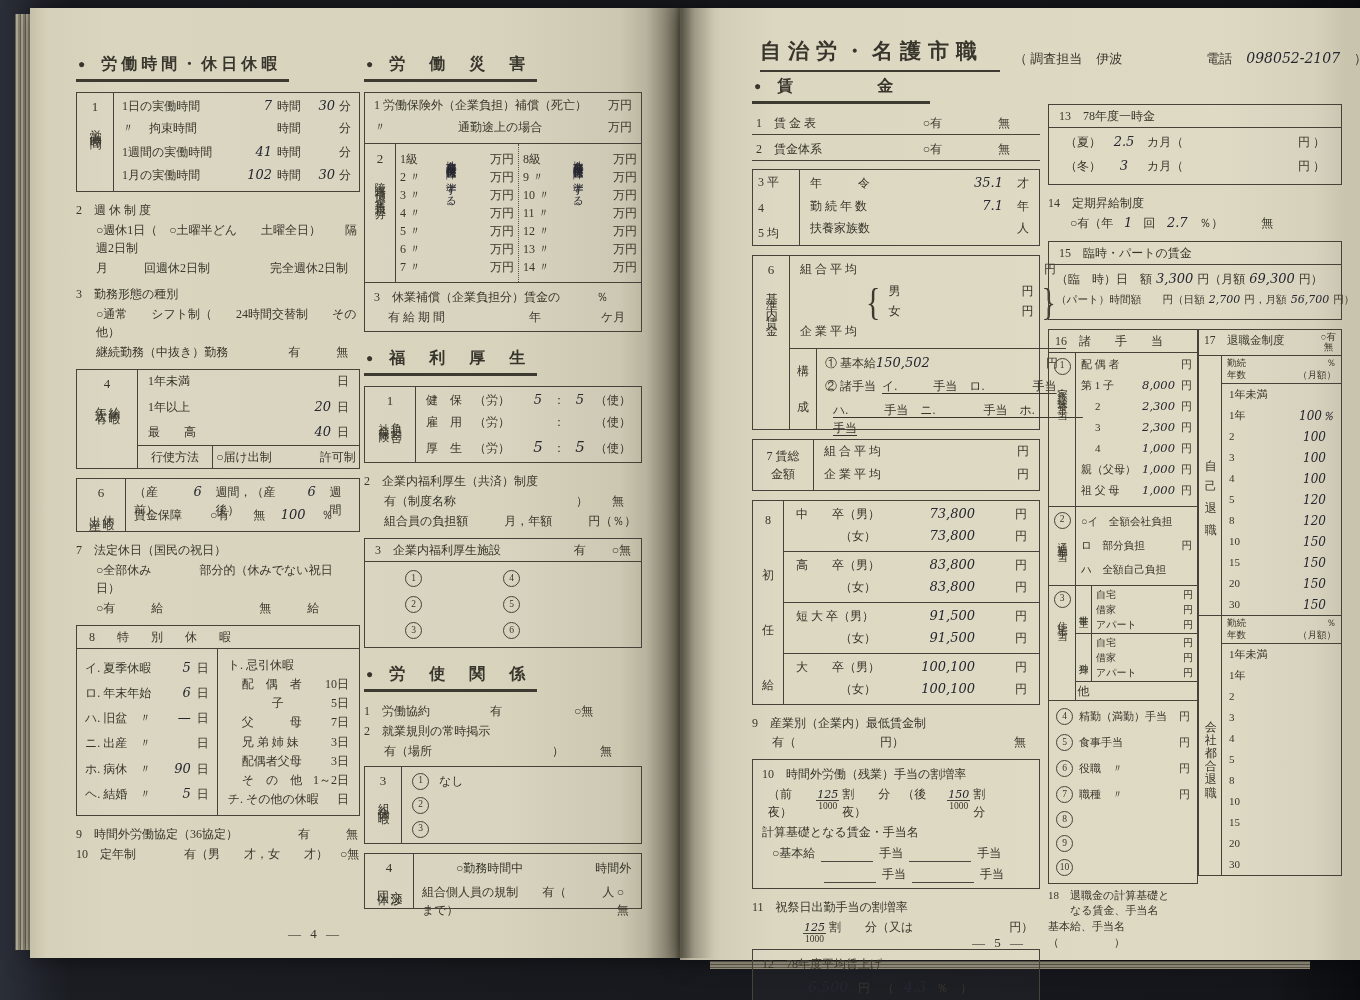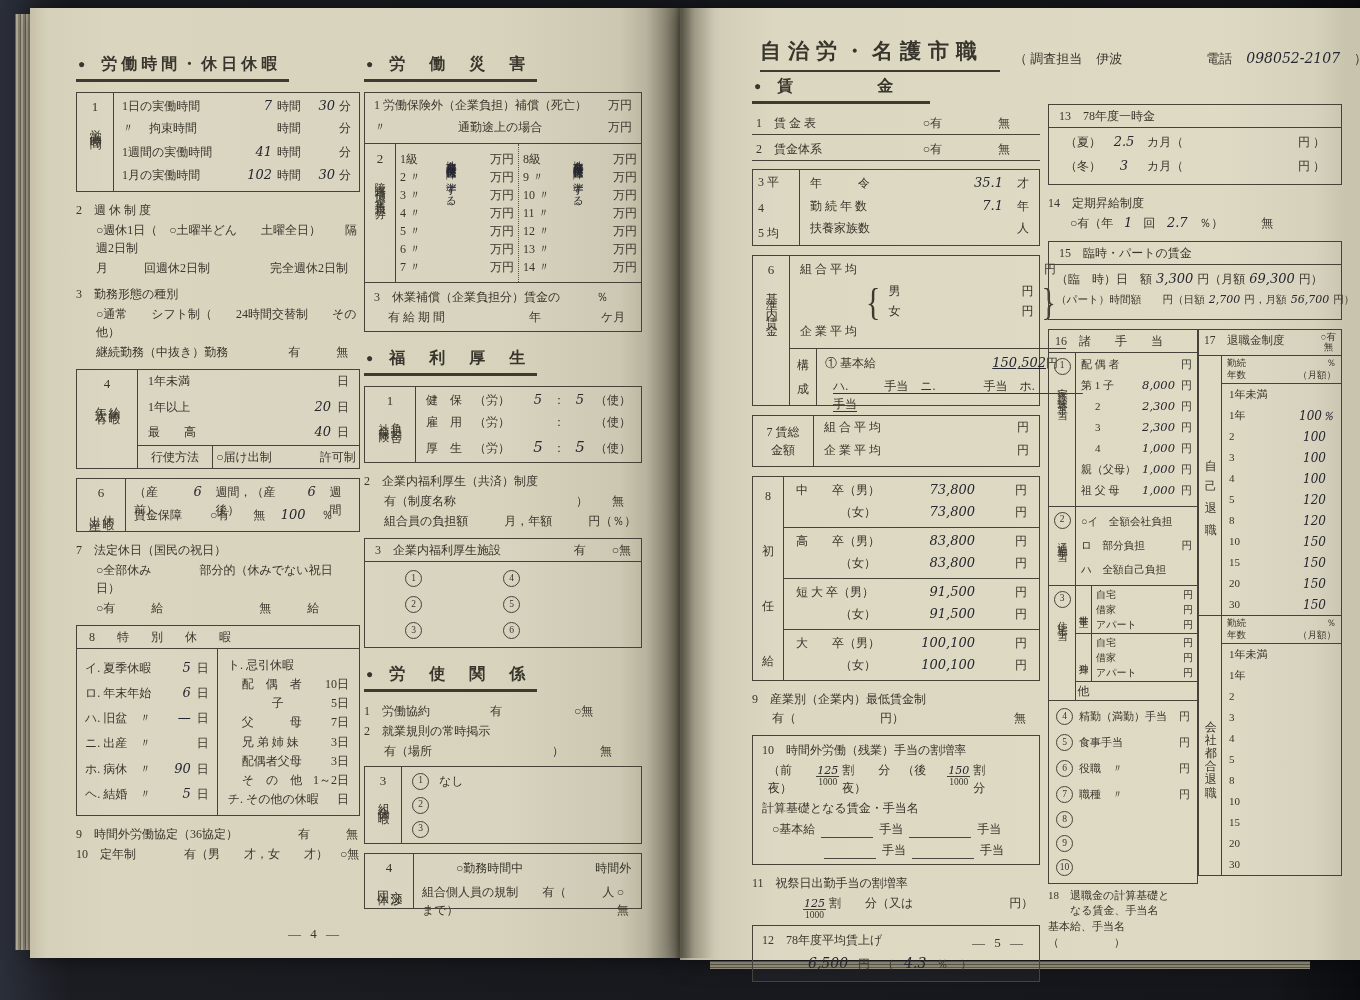--- a/index.html
+++ b/index.html
@@ -670,22 +670,26 @@
                 </div>
             </div>
             <div class="b6bot">
               <div class="b6blab">
                 <span>構</span>
                 <span>成</span>
               </div>
               <div class="b6bc">
                 <div class="b6row">
                   <span>① 基本給</span>
-                  <span class="grow hw" style="text-align:right;text-decoration:underline;">150,502</span>
+                  <span class="grow hw" style="text-align:left;">150,502</span>
                   <span>円</span>
+                </div>
+                <div class="b6row">
+                  <span>② 諸手当</span>
+                  <span class="ul" style="margin-left:6px;">イ.　　　手当　ロ.　　　　手当</span>
                 </div>
                 <div class="b6row">
                   <span class="ul" style="margin-left:8px;">ハ.　　　手当　ニ.　　　　手当　ホ.　　　　手当</span>
                 </div>
               </div>
             </div>
           </div>
         </div>
       </div>
 

